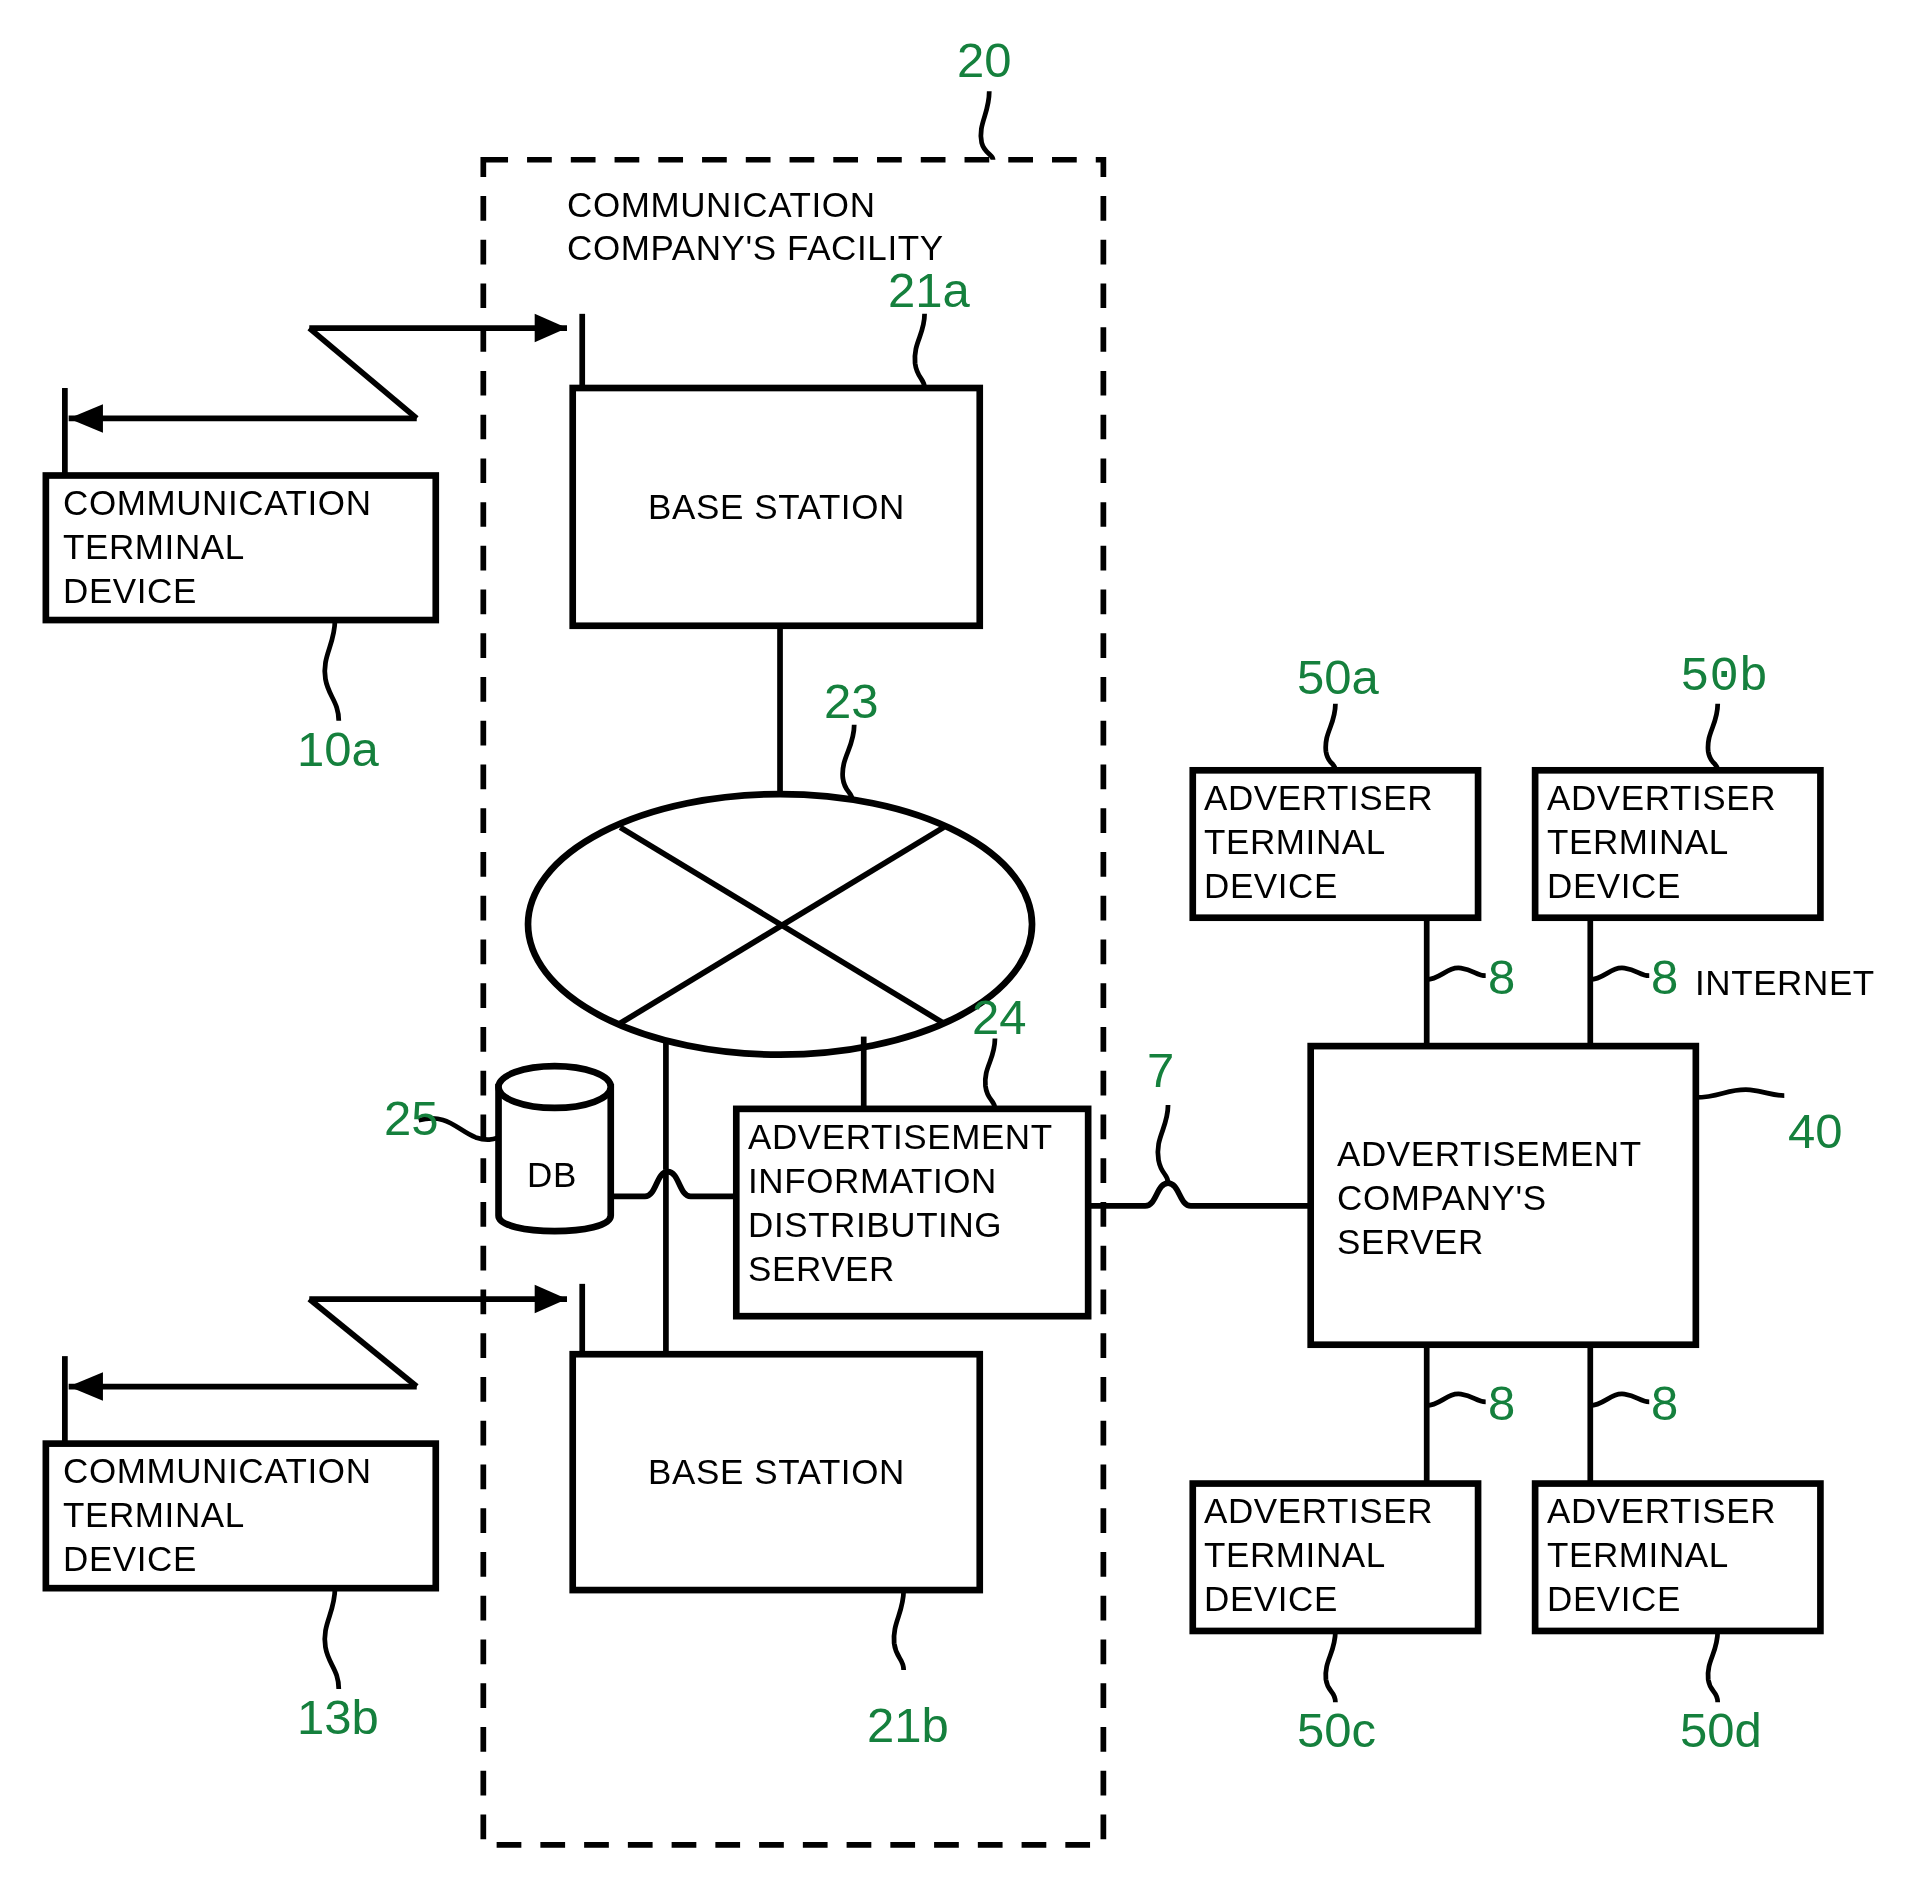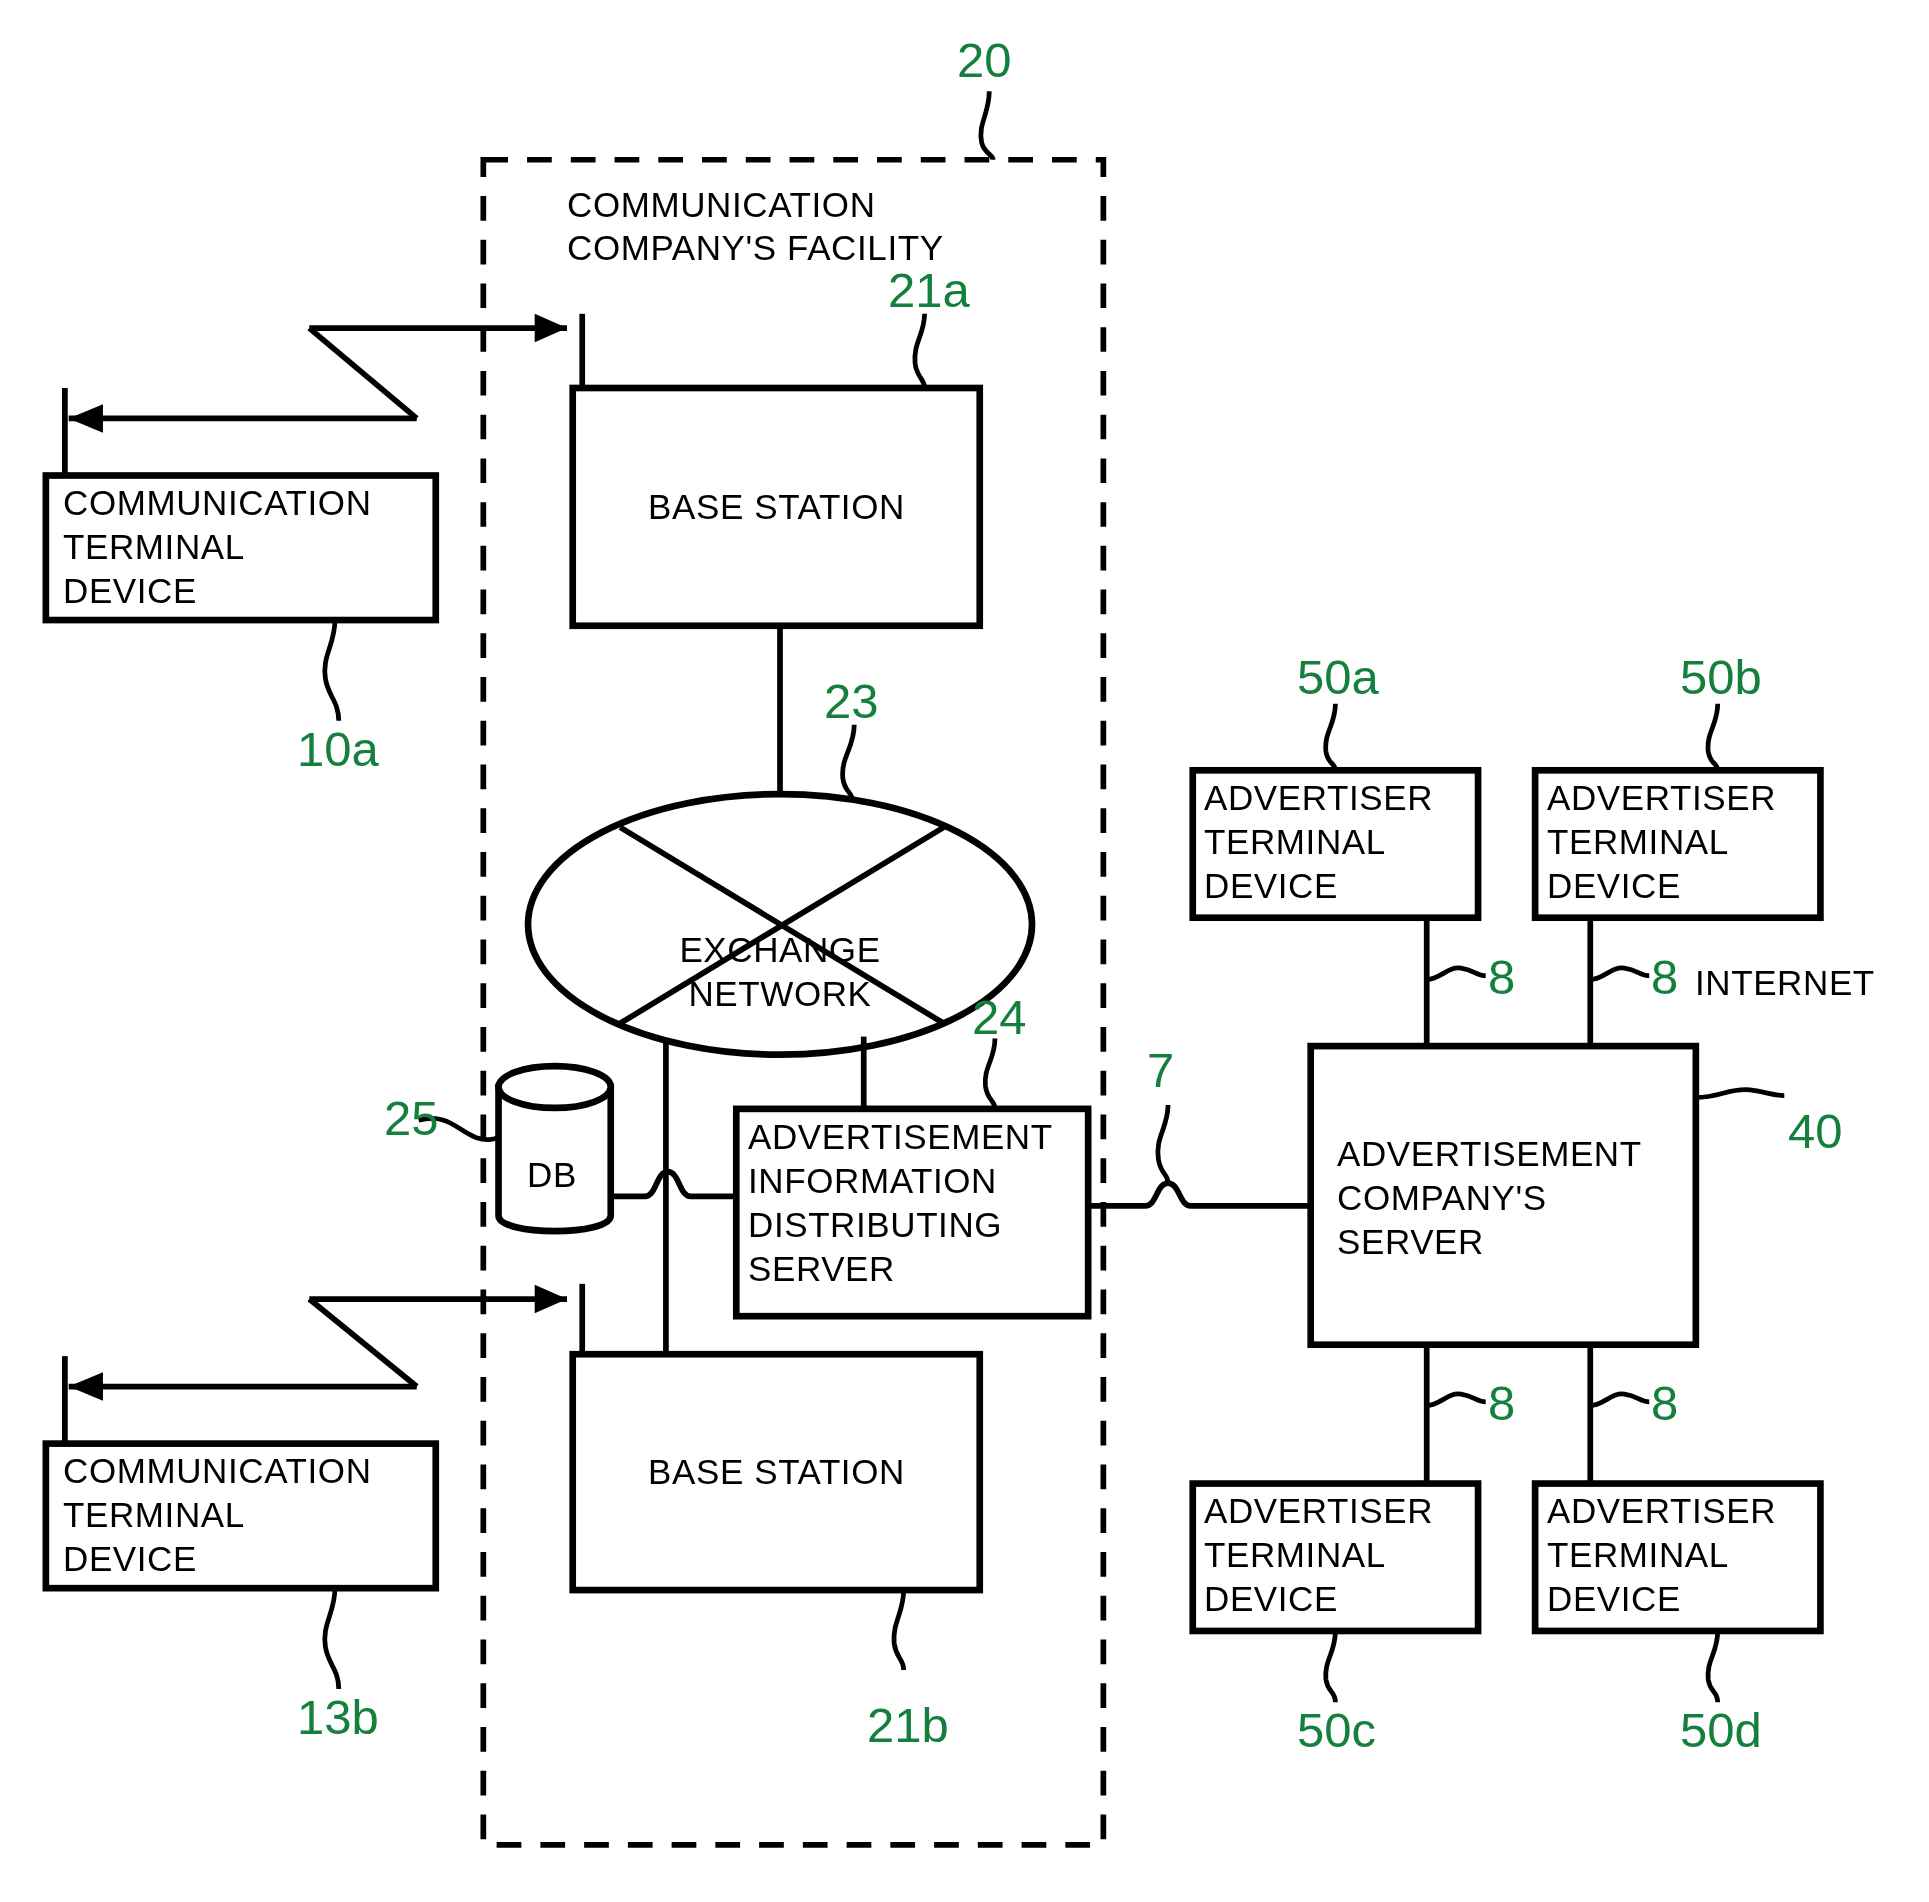--- a/index.html
+++ b/index.html
@@ -161,22 +161,20 @@
 COMPANY'S FACILITY</div>
 
   <div class="node-label box-text-center" style="left:573px; top:388px; width:407px; height:238px;">BASE  STATION</div>
   <div class="ref-num" style="left:888px; top:264px;">21a</div>
 
   <div class="node-label" style="left:63px; top:481px; width:380px;">COMMUNICATION
 TERMINAL
 DEVICE</div>
   <div class="ref-num" style="left:297px; top:723px;">10a</div>
 
-  <div class="node-label centered" style="left:628px; top:928px; width:304px;">EXCHANGE
-NETWORK</div>
   <div class="ref-num" style="left:824px; top:675px;">23</div>
 
   <div class="node-label" style="left:527px; top:1141px;margin-top:12px;">DB</div>
   <div class="ref-num" style="left:352px; top:1092px;margin-left:32px;">25</div>
 
   <div class="node-label" style="left:748px; top:1115px; width:342px;">ADVERTISEMENT
 INFORMATION
 DISTRIBUTING
 SERVER</div>
   <div class="ref-num" style="left:972px; top:991px;">24</div>
@@ -197,21 +195,21 @@
   <div class="ref-num" style="left:1788px; top:1069px;margin-top:36px;">40</div>
 
   <div class="node-label" style="left:1204px; top:776px; width:276px;">ADVERTISER
 TERMINAL
 DEVICE</div>
   <div class="ref-num" style="left:1297px; top:651px;">50a</div>
 
   <div class="node-label" style="left:1547px; top:776px; width:276px;">ADVERTISER
 TERMINAL
 DEVICE</div>
-  <div class="ref-num" style="left:1680px; top:651px;">50b</div>
+  <div class="ref-num" style="left:1680px; top:651px;font-family:Liberation Mono, monospace;">50b</div>
 
   <div class="node-label" style="left:1204px; top:1489px; width:276px;">ADVERTISER
 TERMINAL
 DEVICE</div>
   <div class="ref-num" style="left:1297px; top:1704px;">50c</div>
 
   <div class="node-label" style="left:1547px; top:1489px; width:276px;">ADVERTISER
 TERMINAL
 DEVICE</div>
   <div class="ref-num" style="left:1680px; top:1704px;">50d</div>

